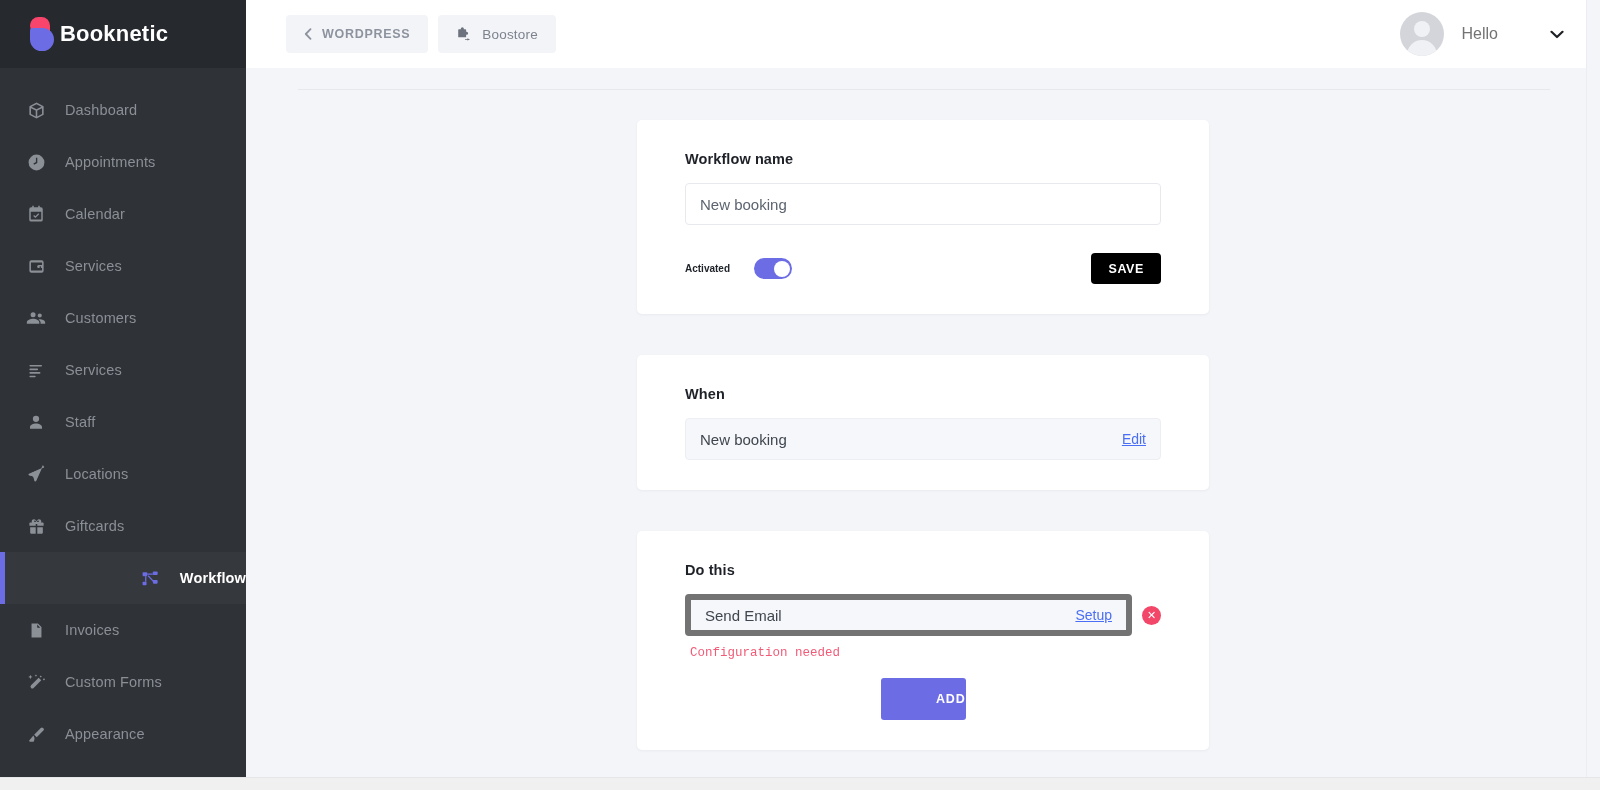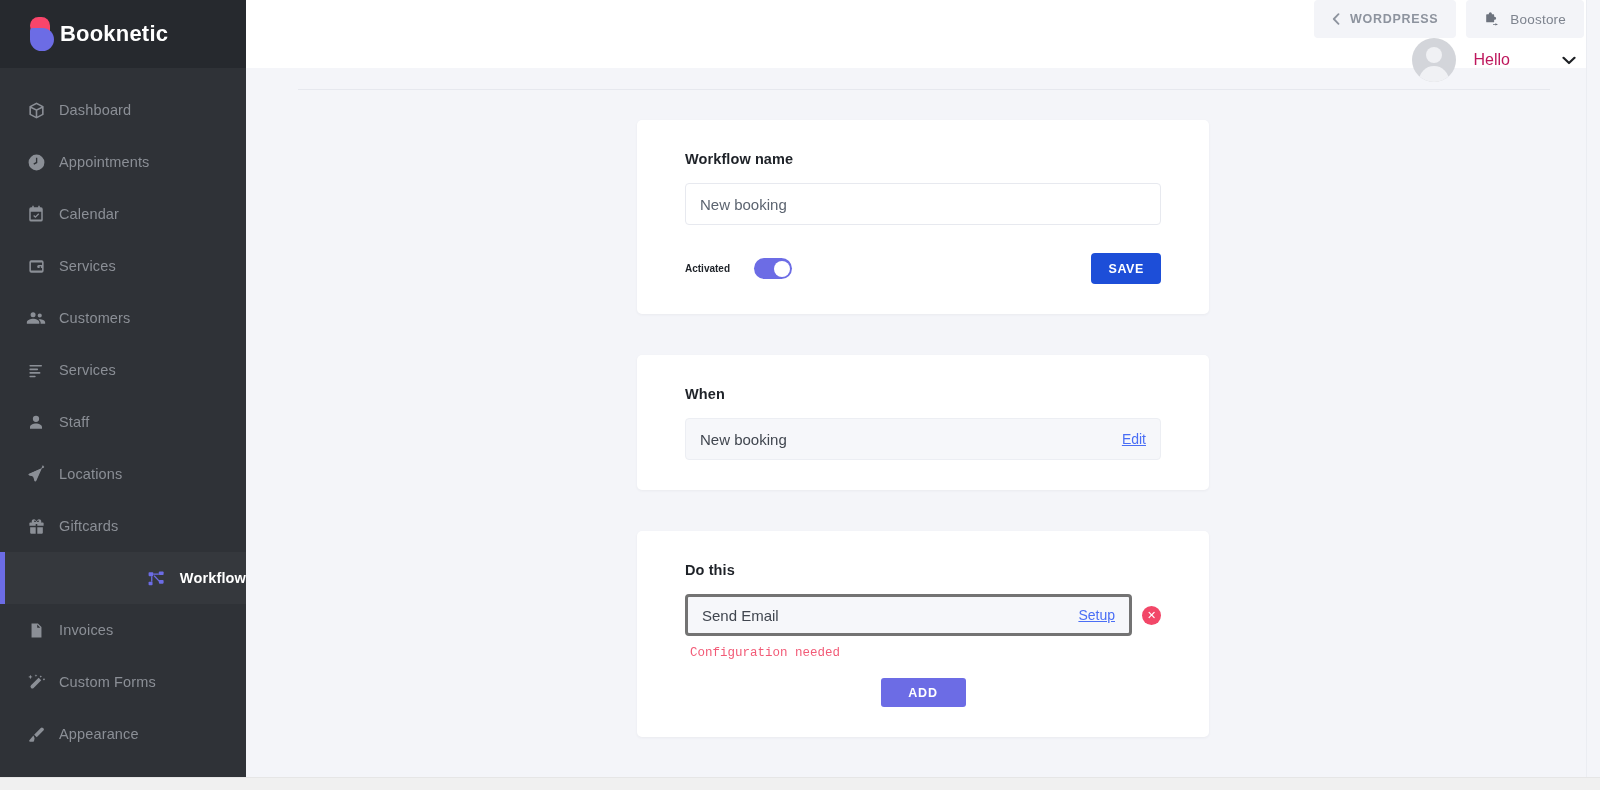--- a/index.html
+++ b/index.html
@@ -68,21 +68,21 @@
   .nav {
     flex: 1;
     padding-top: 16px;
     overflow: hidden;
   }
   .nav-item {
     height: 52px;
     display: flex;
     align-items: center;
     padding-left: 26px;
-    gap: 13px;
+    gap: 19px;
     color: #8b8f96;
     font-size: 14.5px;
     letter-spacing: .15px;
     position: relative;
     cursor: pointer;
   }
   .nav-item .ni-icon {
     width: 20px;
     height: 20px;
     display: flex;
@@ -114,25 +114,24 @@
     position: relative;
     background: #f4f5f9;
     overflow: hidden;
   }
 
   .topbar {
     height: 68px;
     min-height: 68px;
     background: #ffffff;
     display: flex;
-    align-items: flex-end;
-    padding: 0 16px 0 40px;
+    align-items: center;
+    padding: 0 28px 0 40px;
     position: relative;
     z-index: 3;
-    flex-direction: column;
   }
   .topbar-left {
     display: flex;
     gap: 10px;
     align-items: center;
   }
   .tb-btn {
     height: 38px;
     background: #f3f4f8;
     border: none;
@@ -180,21 +179,21 @@
     left: 14px; top: 9px;
   }
   .avatar .av-body {
     position: absolute;
     width: 30px; height: 20px;
     border-radius: 15px 15px 0 0;
     background: #f0f1f4;
     left: 7px; top: 28px;
   }
   .hello {
-    color: #be185d;
+    color: #737373;
     font-size: 16px;
   }
   .caret {
     margin-left: 34px;
     color: #1d2024;
     font-size: 13px;
     line-height: 1;
   }
 
   .content {
@@ -268,21 +267,21 @@
   .toggle .knob {
     position: absolute;
     width: 16px; height: 16px;
     border-radius: 50%;
     background: #ffffff;
     top: 2.5px;
     right: 2.5px;
   }
   .save-btn {
     margin-left: auto;
-    background: #1d4ed8;
+    background: #000000;
     color: #ffffff;
     border: none;
     border-radius: 4px;
     height: 31px;
     padding: 0 17px;
     font-size: 12.5px;
     font-weight: 700;
     letter-spacing: .6px;
     cursor: pointer;
     font-family: "Liberation Sans", sans-serif;
@@ -309,21 +308,21 @@
     cursor: pointer;
   }
 
   .action-row {
     display: flex;
     align-items: center;
     gap: 10px;
   }
   .action-row .row-box {
     flex: 1;
-    border: 3px solid #737373;
+    border: 6px solid #737373;
     background: #f6f7fa;
   }
   .del-btn {
     width: 19px; height: 19px;
     border-radius: 50%;
     background: #f24768;
     border: none;
     color: #ffffff;
     font-size: 11px;
     line-height: 19px;
@@ -344,26 +343,27 @@
     display: flex;
     justify-content: center;
     margin-top: 18px;
   }
   .add-btn {
     background: #6c6ce5;
     color: #ffffff;
     border: none;
     border-radius: 3px;
     width: 85px;
-    height: 29px;
+    height: 42px;
     font-size: 12.5px;
     font-weight: 700;
     letter-spacing: .8px;
     cursor: pointer;
     font-family: "Liberation Sans", sans-serif;
+    text-align: right;
   }
 
   
   .v-scroll {
     position: absolute;
     right: 0; top: 0;
     width: 14px; height: 790px;
     background: #f4f5f9;
     border-left: 1px solid #ebedf2;
     z-index: 9;

